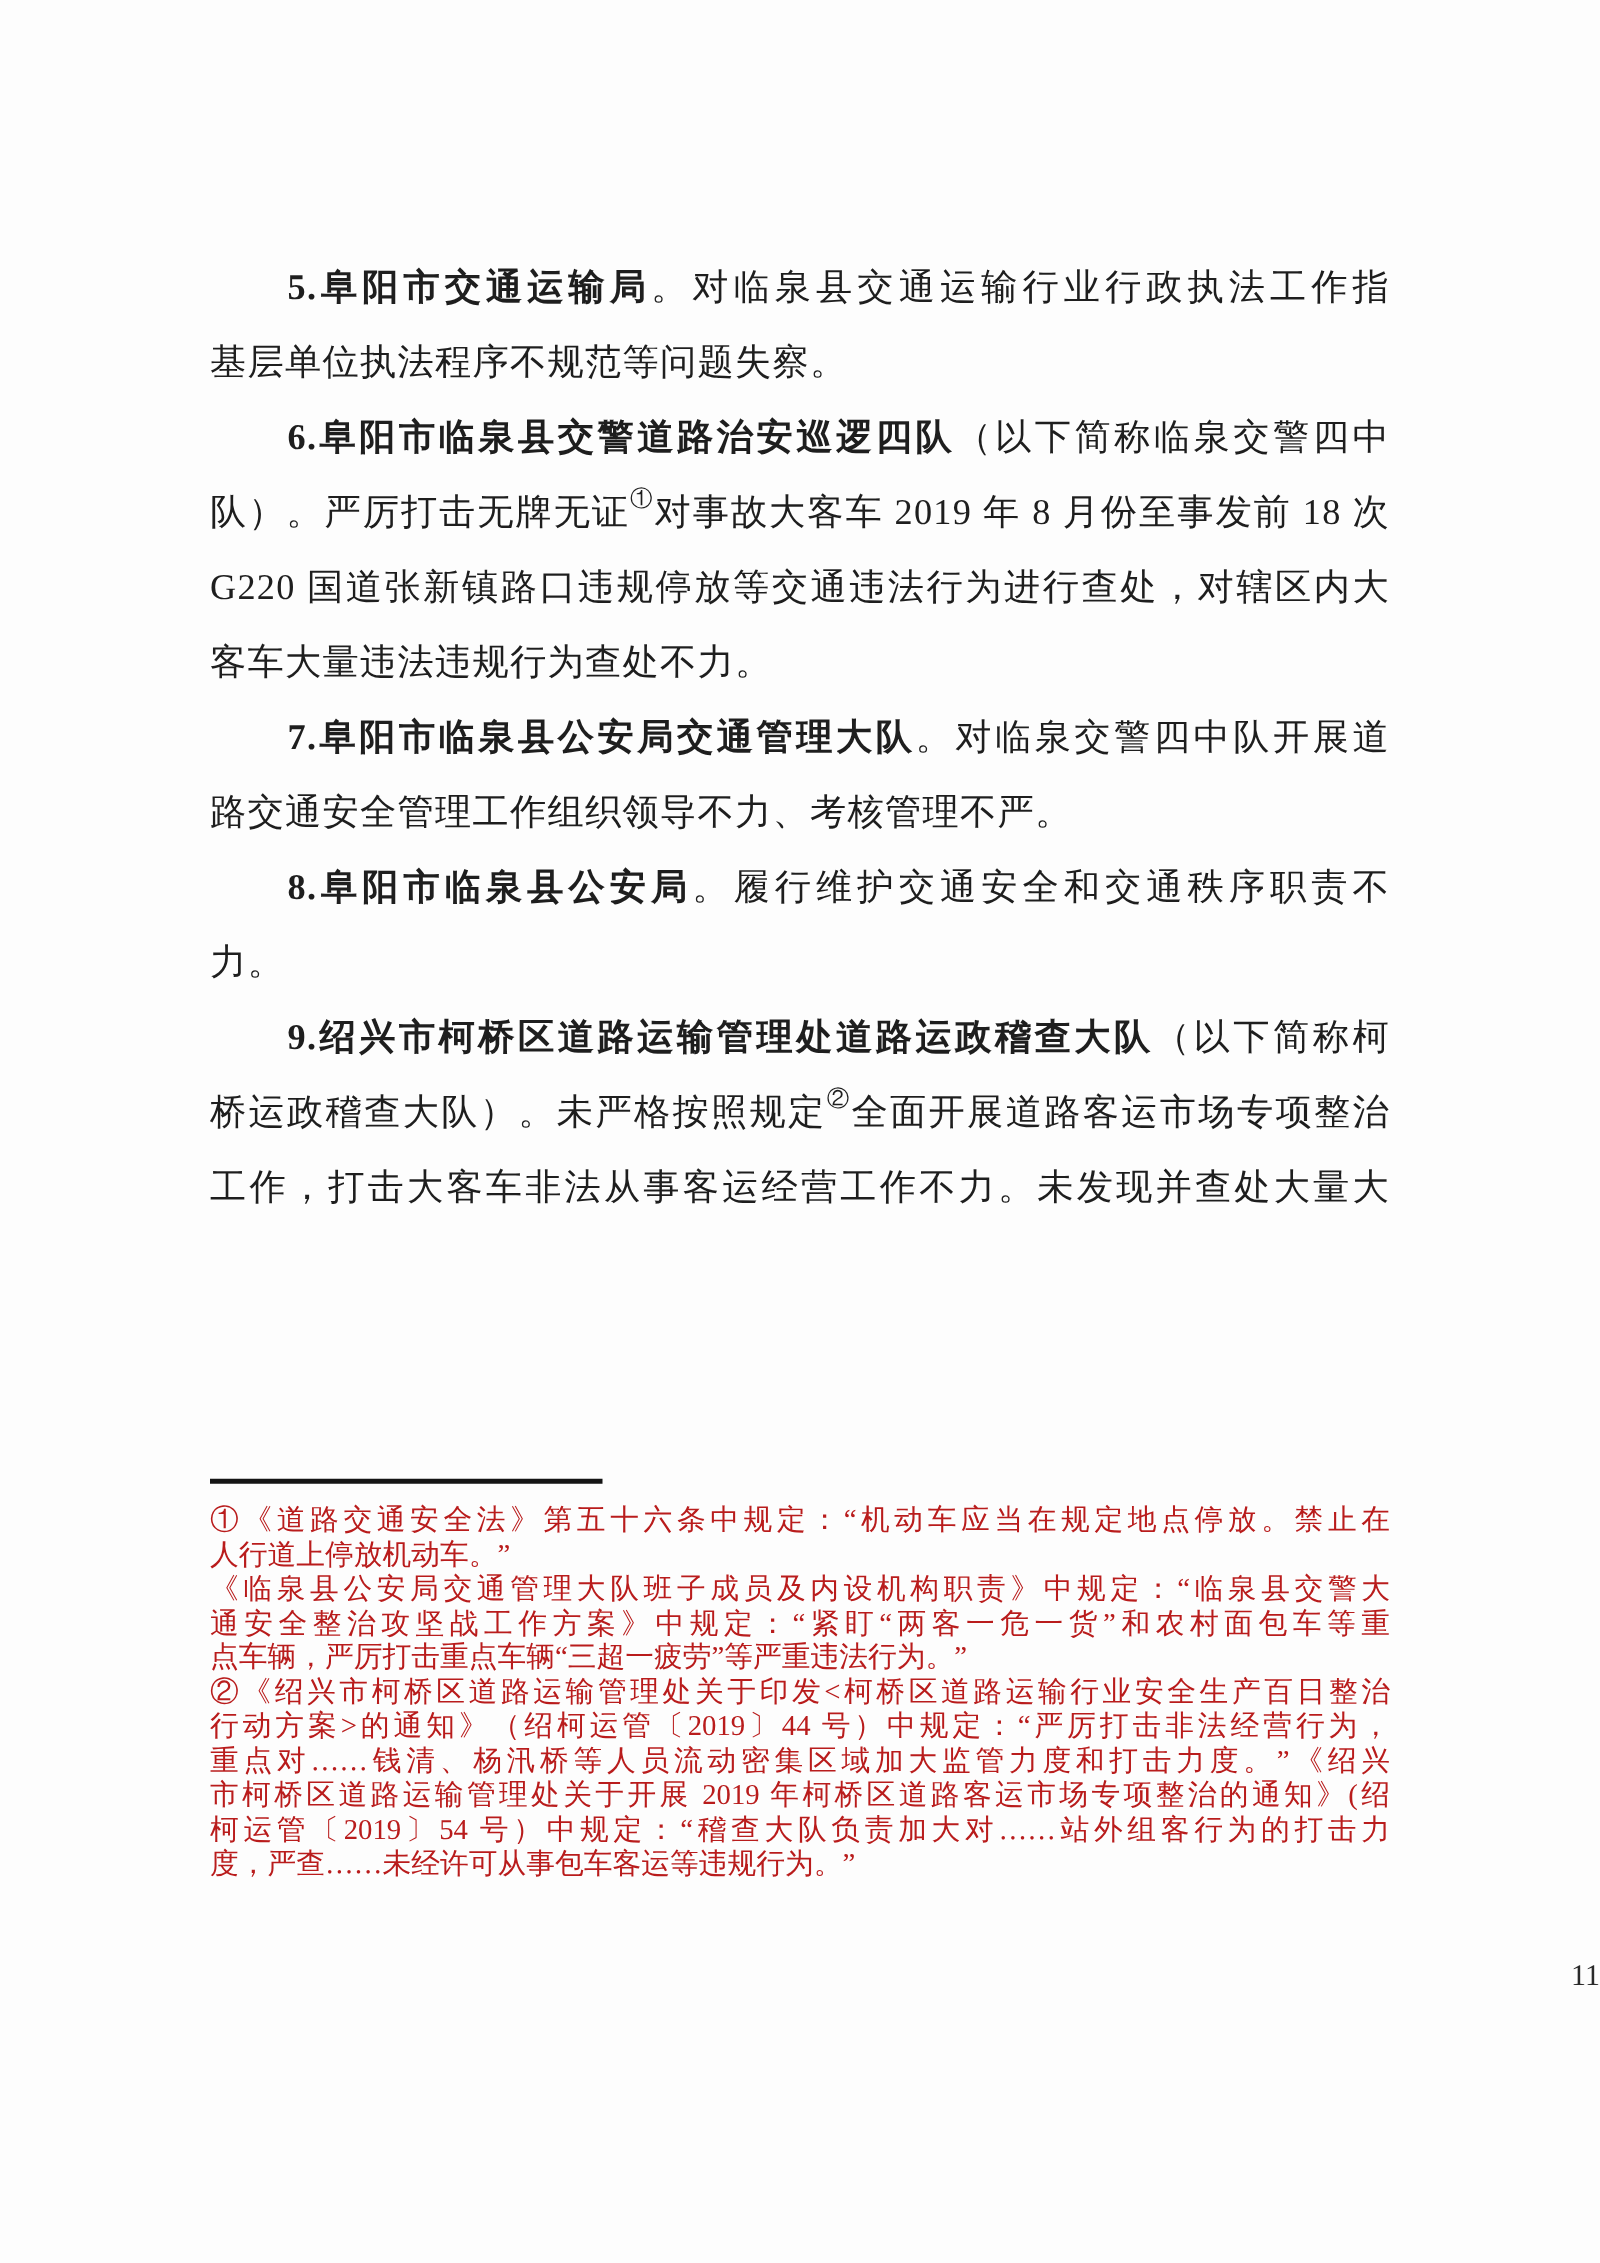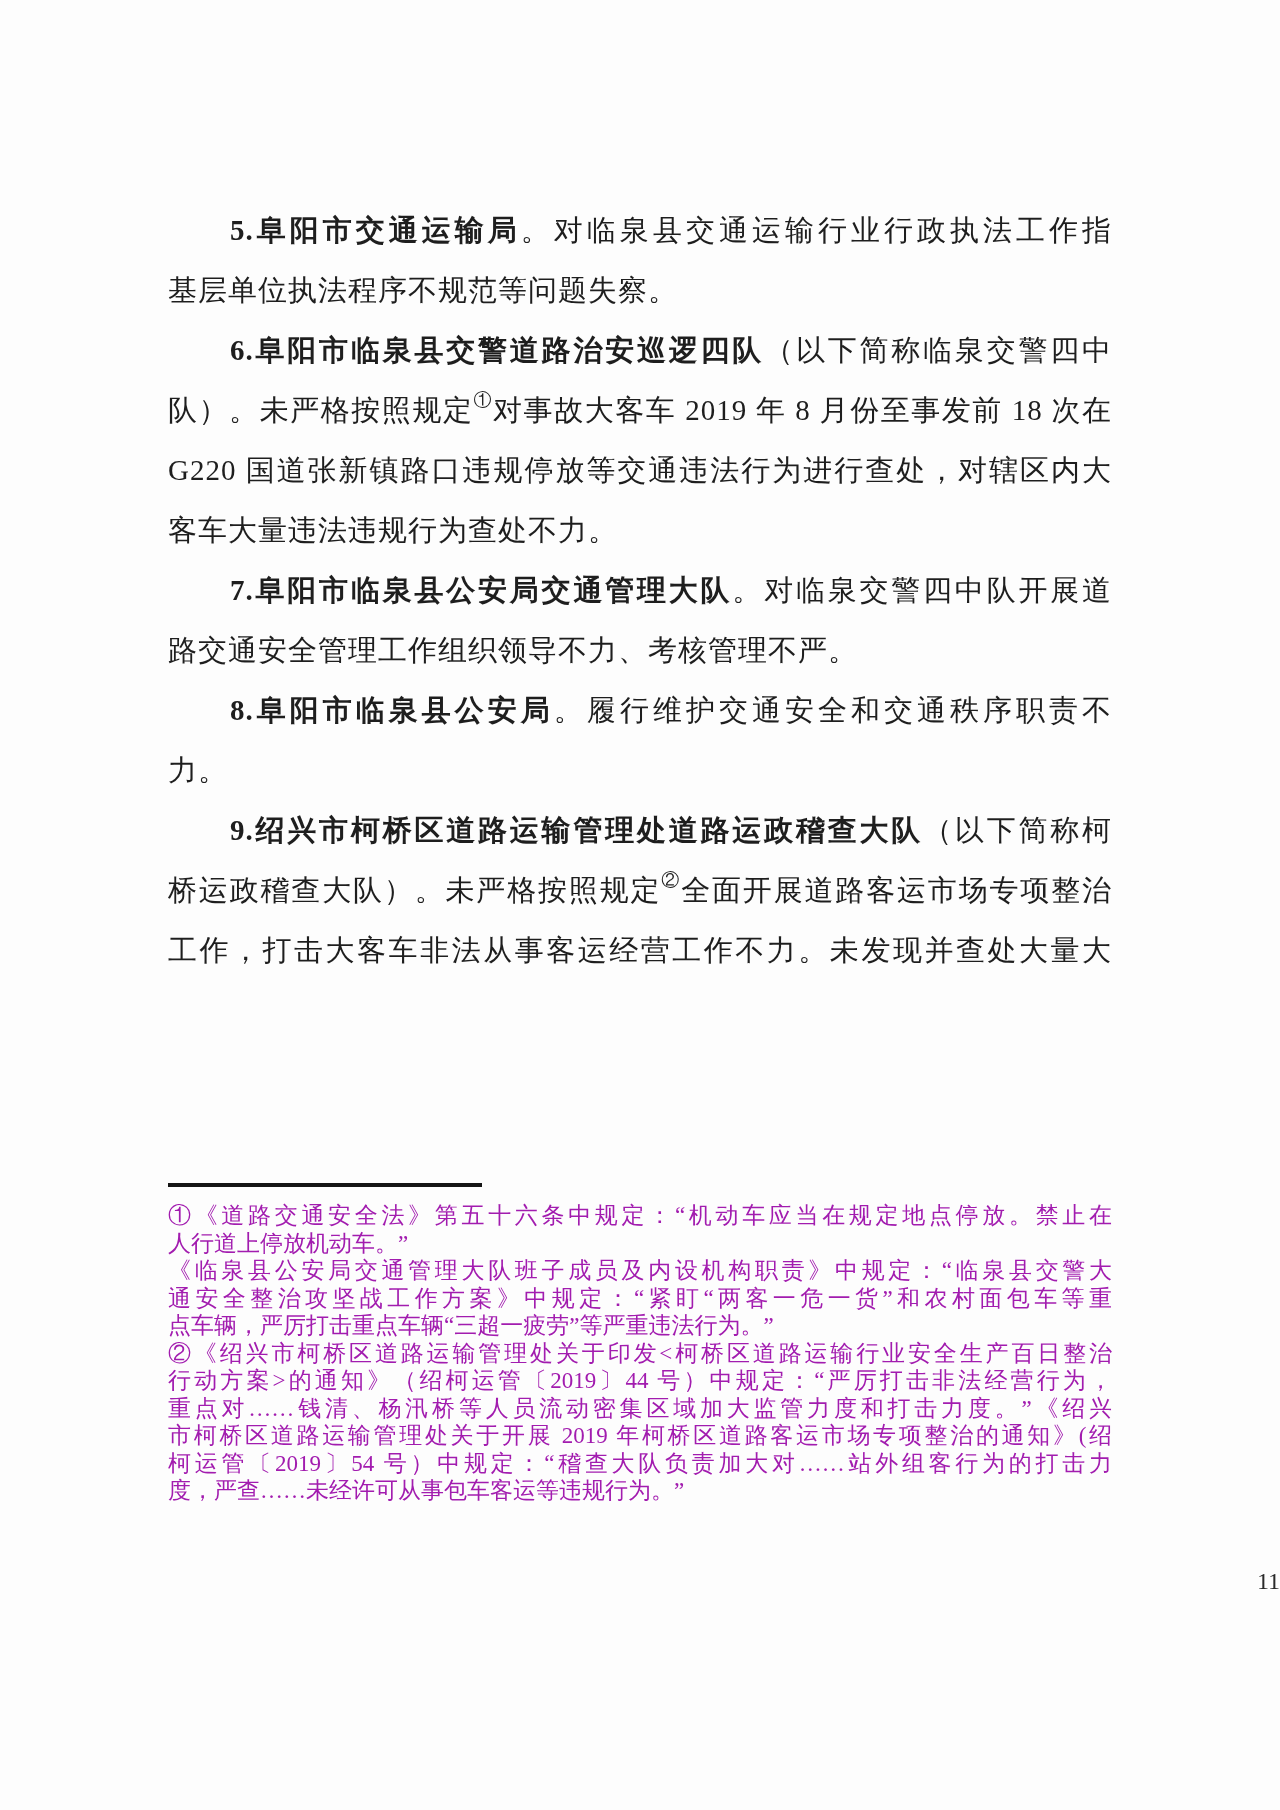--- a/index.html
+++ b/index.html
@@ -39,21 +39,21 @@
     left: 168px; top: 1183px;
     width: 314px; height: 4px;
     background: #151515;
   }
   .footnotes {
     position: absolute;
     left: 168px; top: 1202px;
     width: 944px;
     font-size: 23px;
     line-height: 27.5px;
-    color: #a21caf;
+    color: #b91c1c;
   }
   .fl { height: 27.5px; overflow: hidden; }
   .fl.fill { text-align: justify; text-align-last: justify; }
   .page-number {
     position: absolute;
     left: 0; top: 1568px;
     width: 1280px;
     text-align: right;
     font-size: 24px;
     color: #2a2a2a;
@@ -63,21 +63,21 @@
 <body>
 
 <div class="page">
 
   <div class="body-text">
 
     <div class="bl indent fill"><span class="hd">5.阜阳市交通运输局</span><span>。对临泉县交通运输行业行政执法工作指</span></div>
     <div class="bl">基层单位执法程序不规范等问题失察。</div>
 
     <div class="bl indent fill"><span class="hd">6.阜阳市临泉县交警道路治安巡逻四队</span><span>（以下简称临泉交警四中</span></div>
-    <div class="bl fill"><span>队）。未严格按照规定</span><sup class="fnref">①</sup><span>对事故大客车 2019 年 8 月份至事发前 18 次在</span></div>
+    <div class="bl fill"><span>队）。严厉打击无牌无证</span><sup class="fnref">①</sup><span>对事故大客车 2019 年 8 月份至事发前 18 次在</span></div>
     <div class="bl fill">G220 国道张新镇路口违规停放等交通违法行为进行查处，对辖区内大</div>
     <div class="bl">客车大量违法违规行为查处不力。</div>
 
     <div class="bl indent fill"><span class="hd">7.阜阳市临泉县公安局交通管理大队</span><span>。对临泉交警四中队开展道</span></div>
     <div class="bl">路交通安全管理工作组织领导不力、考核管理不严。</div>
 
     <div class="bl indent fill"><span class="hd">8.阜阳市临泉县公安局</span><span>。履行维护交通安全和交通秩序职责不</span></div>
     <div class="bl">力。</div>
 
     <div class="bl indent fill"><span class="hd">9.绍兴市柯桥区道路运输管理处道路运政稽查大队</span><span>（以下简称柯</span></div>

